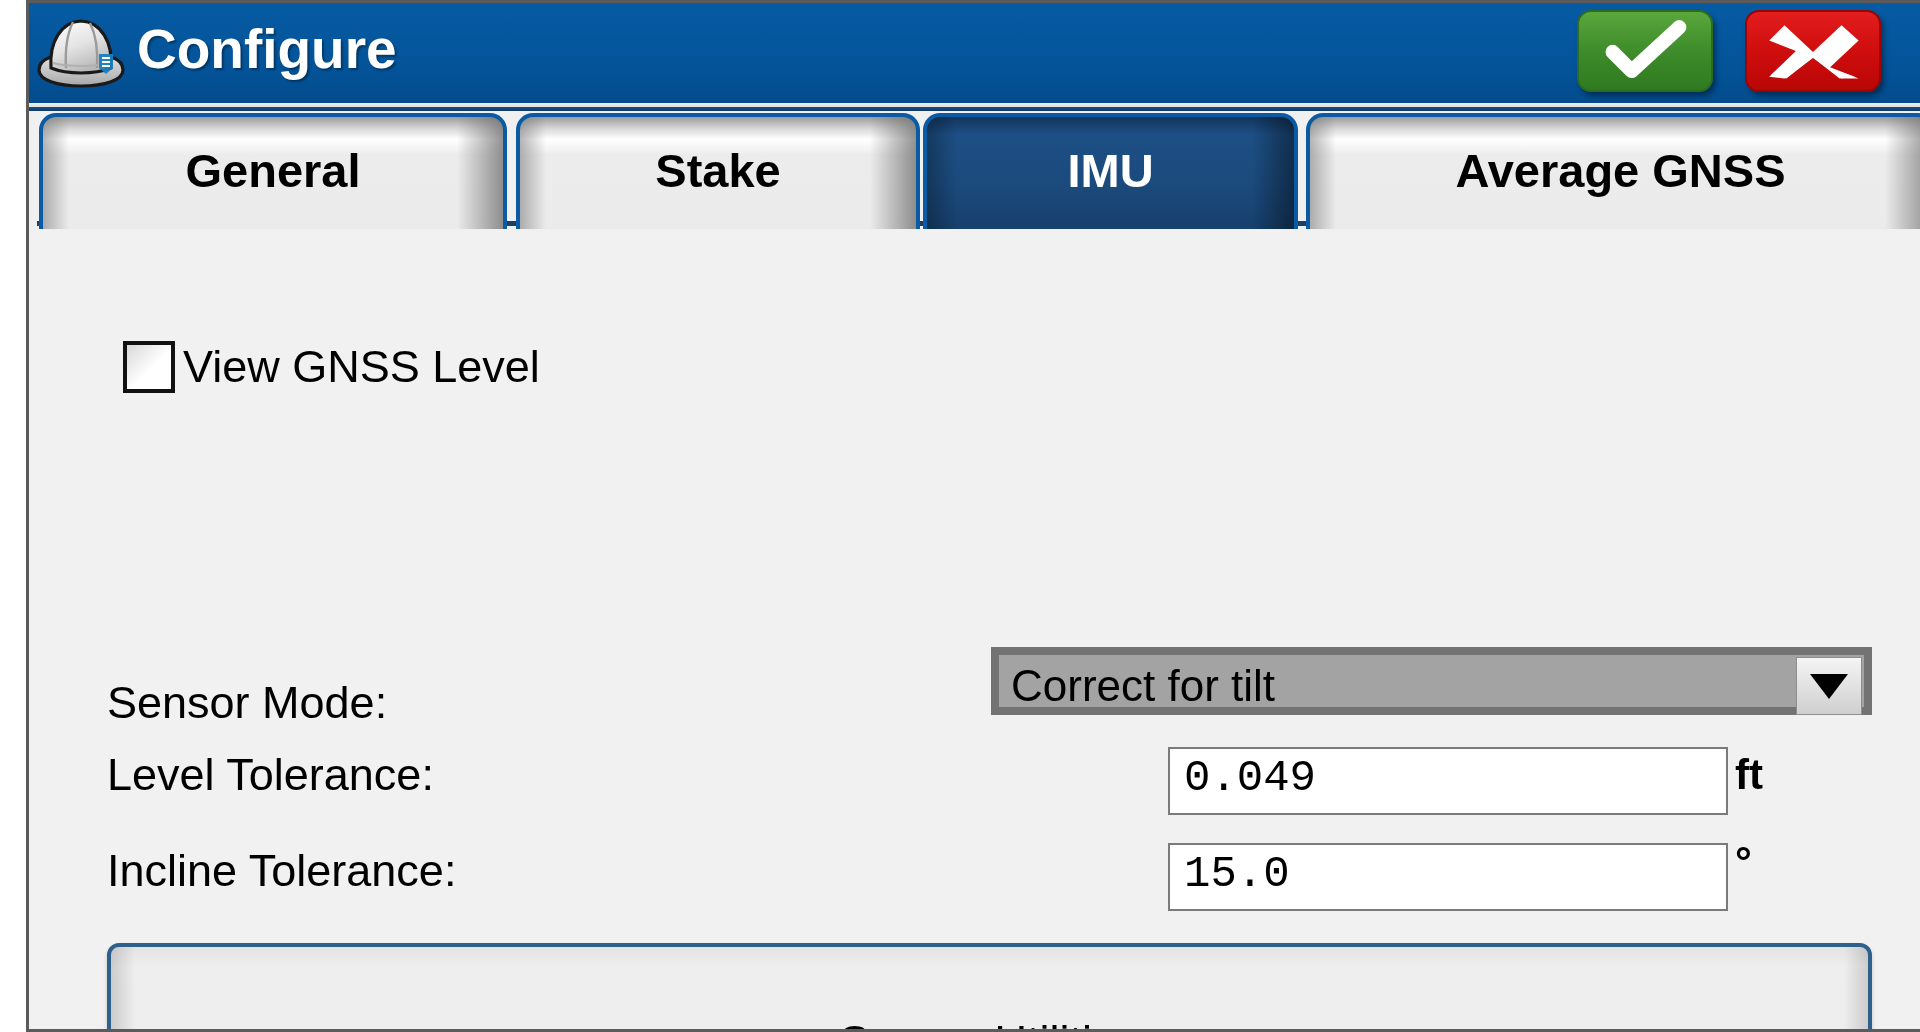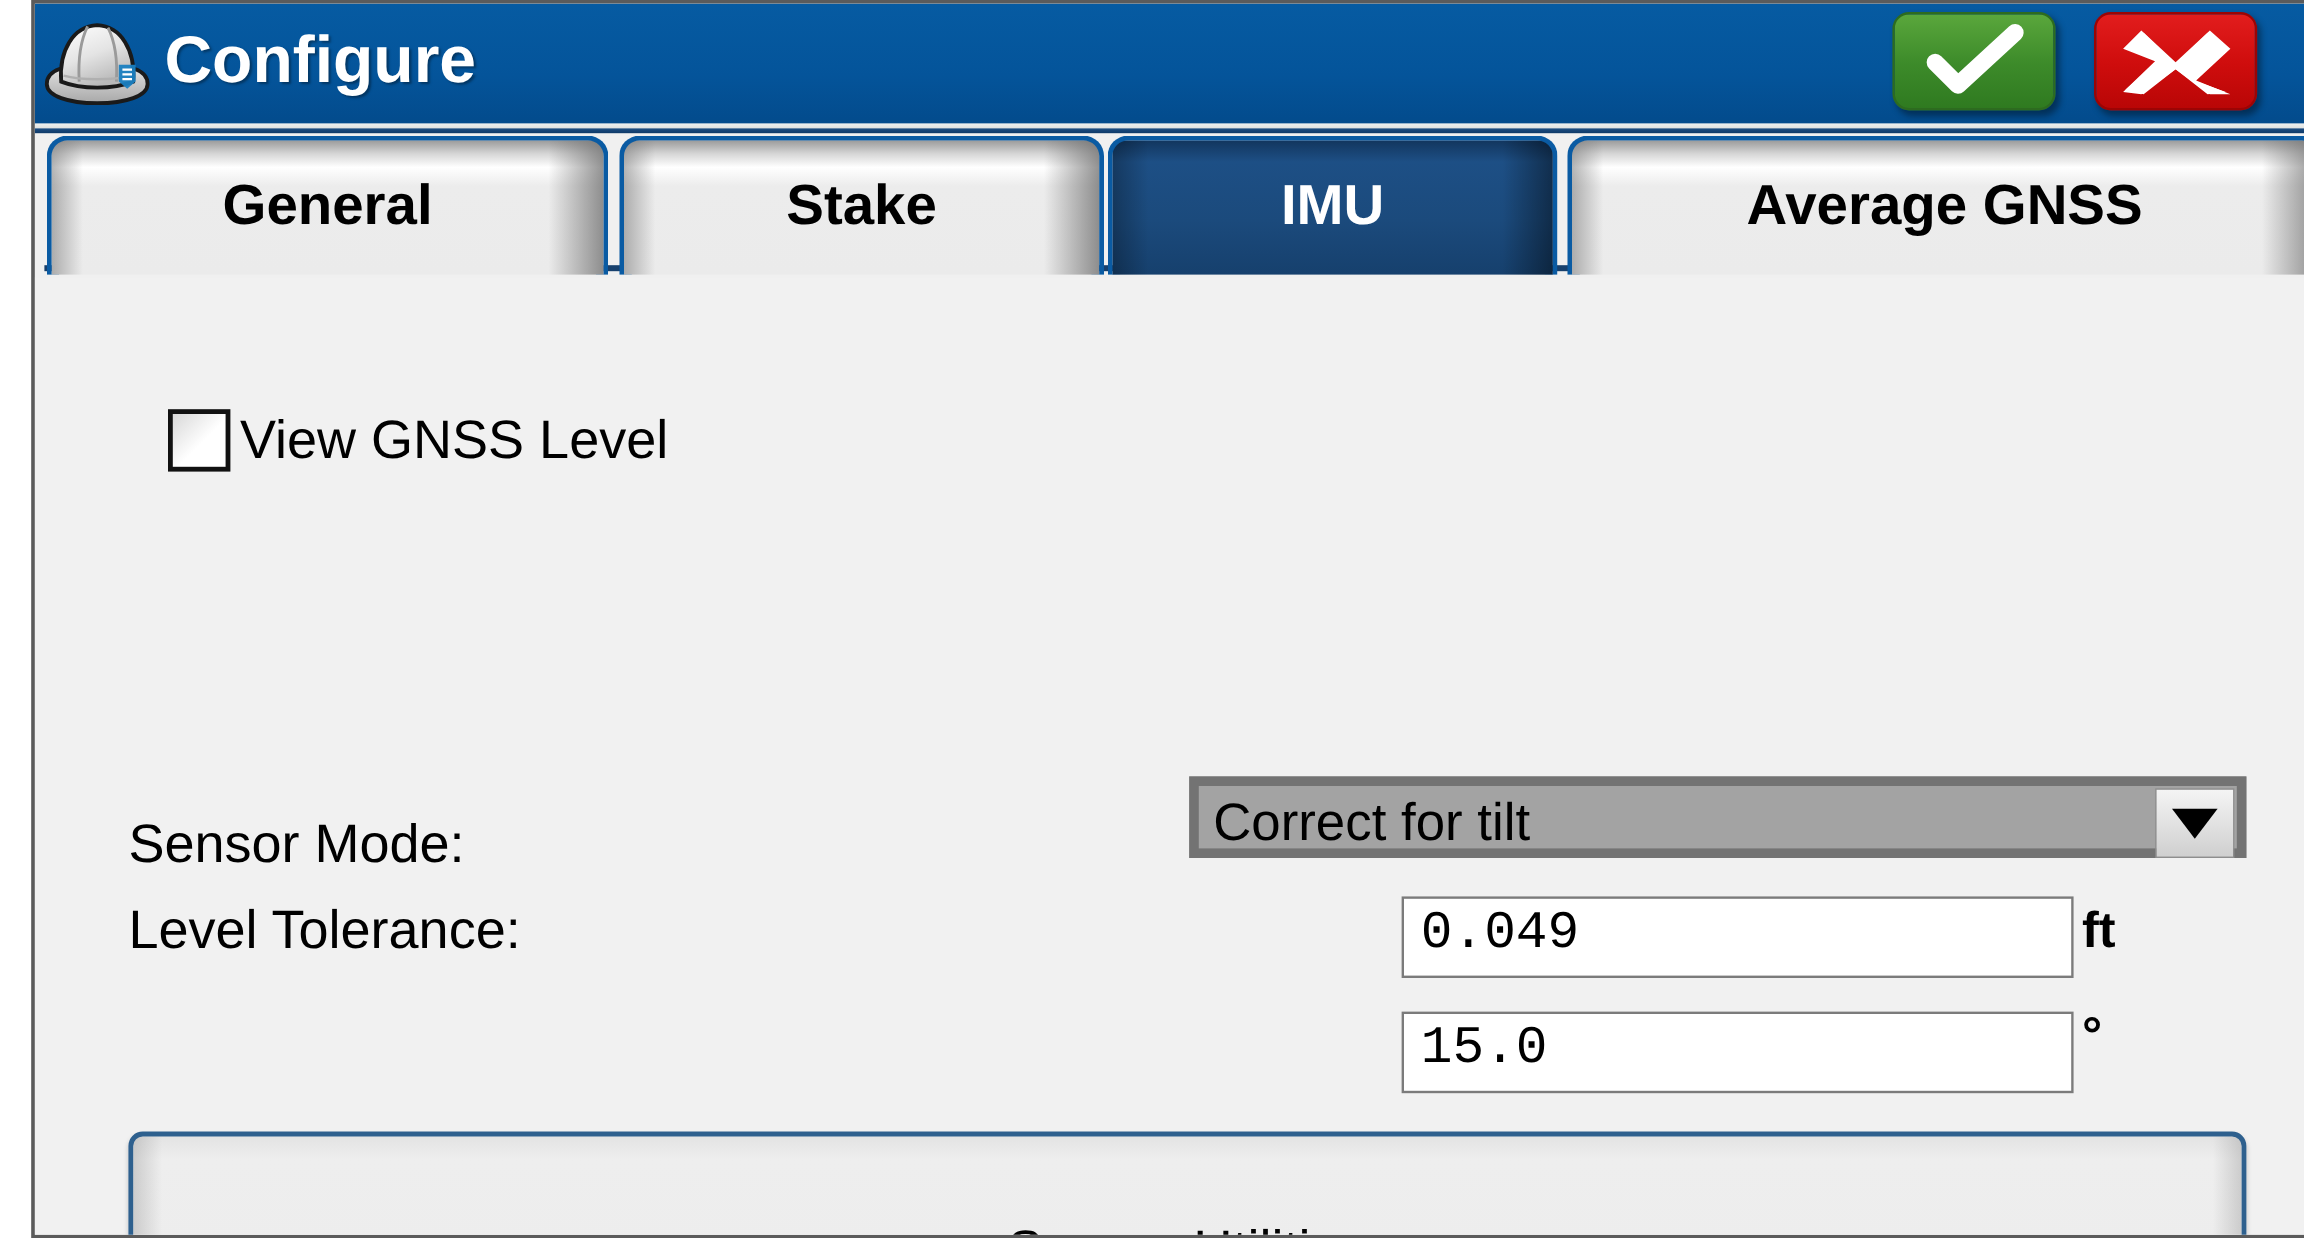--- a/index.html
+++ b/index.html
@@ -158,21 +158,21 @@
     left: 0;
     top: 228px;
     width: 1914px;
     height: 798px;
     background: #f1f1f1;
   }
 
   
   #view-gnss-row {
     position: absolute;
-    left: 99px;
+    left: 82px;
     top: 110px;
     display: flex;
     align-items: flex-start;
     cursor: pointer;
     padding-left: 12px;
   }
   #view-gnss-checkbox {
     width: 52px;
     height: 52px;
     box-sizing: border-box;
@@ -387,20 +387,21 @@
       </span>
     </div>
 
     <div class="field-label" id="level-tol-label">Level Tolerance:</div>
 
     <div class="text-input" id="level-tol-input">
       <span class="text-input-value">0.049</span>
     </div>
     <div class="unit-label" id="level-tol-unit">ft</div>
 
+    <div class="field-label" id="incline-tol-label">Incline Tolerance:</div>
 
     <div class="text-input" id="incline-tol-input">
       <span class="text-input-value">15.0</span>
     </div>
     <div class="unit-label" id="incline-tol-unit">°</div>
 
     <div id="sensor-utilities-button">
       <span id="sensor-utilities-label">Sensor Utilities</span>
     </div>
 

